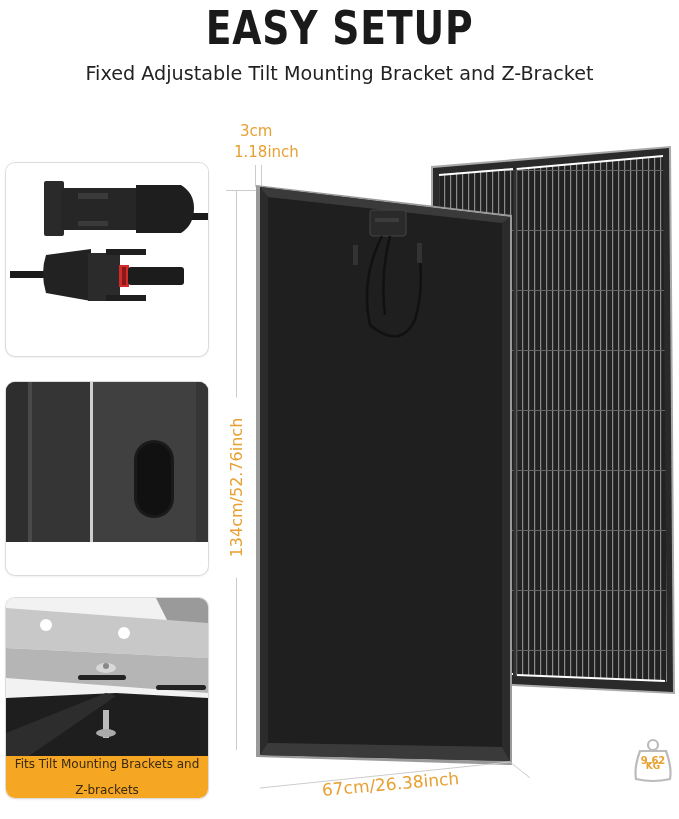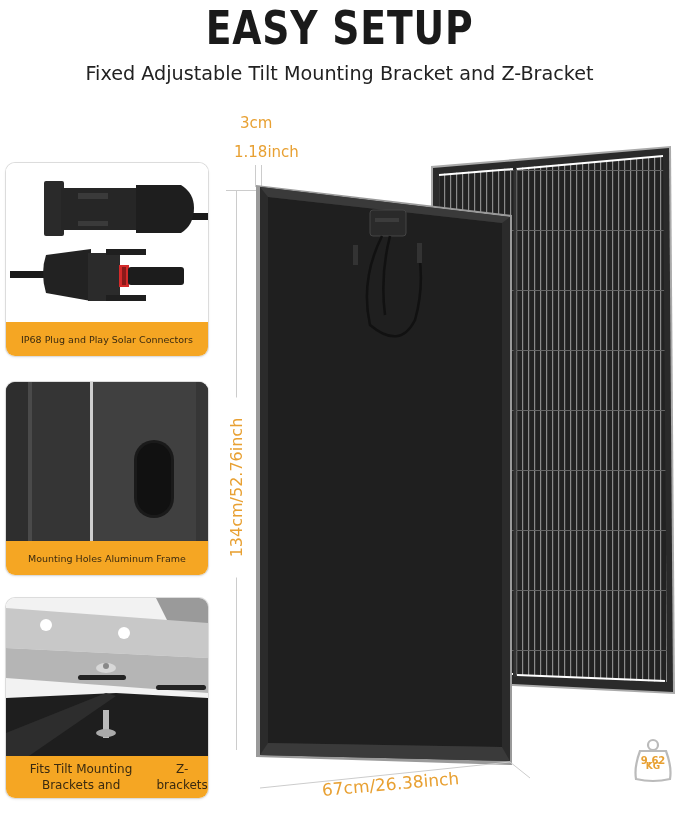--- a/index.html
+++ b/index.html
@@ -30,62 +30,60 @@
 
     <rect x="4" y="108" width="40" height="7" fill="#1a1a1a"></rect>
     <path d="M40 92 Q34 110 40 130 L85 138 L85 86 Z" fill="#222"></path>
     <rect x="82" y="90" width="32" height="48" fill="#2b2b2b"></rect>
     <rect x="113" y="102" width="10" height="22" fill="#d42a2a"></rect>
     <rect x="116" y="104" width="4" height="18" fill="#8b1a1a"></rect>
     <rect x="122" y="104" width="56" height="18" rx="3" fill="#1c1c1c"></rect>
     <rect x="100" y="86" width="40" height="6" fill="#1f1f1f"></rect>
     <rect x="100" y="132" width="40" height="6" fill="#1f1f1f"></rect>
   </svg>
-  <div class="cap" style="height:34px;">IP68 Plug and Play Solar Connectors</div>
 </div>
 
 <div class="card" style="top:382px;height:193px;">
   <svg class="img" width="202" height="160" viewBox="0 0 202 160">
     <rect width="202" height="160" fill="#3c3c3c"></rect>
     <rect x="0" y="0" width="22" height="160" fill="#2e2e2e"></rect>
     <rect x="22" y="0" width="4" height="160" fill="#4a4a4a"></rect>
     <rect x="26" y="0" width="60" height="160" fill="#353535"></rect>
     <rect x="84" y="0" width="3" height="160" fill="#cfcfcf"></rect>
     <rect x="87" y="0" width="115" height="160" fill="#404040"></rect>
     <rect x="190" y="0" width="12" height="160" fill="#363636"></rect>
     <rect x="128" y="58" width="40" height="78" rx="20" fill="#1a1a1a"></rect>
     <rect x="131" y="61" width="34" height="72" rx="17" fill="#111"></rect>
   </svg>
-  <div class="cap" style="height:34px;">Mounting Holes Aluminum Frame</div>
 </div>
 
 <div class="card" style="top:598px;height:200px;">
   <svg class="img" width="202" height="160" viewBox="0 0 202 160">
     <rect width="202" height="160" fill="#f2f2f2"></rect>
     <polygon points="0,100 110,95 202,100 202,160 0,160" fill="#1e1e1e"></polygon>
     <polygon points="0,135 100,95 110,98 20,160 0,160" fill="#2d2d2d"></polygon>
     <polygon points="150,0 202,0 202,40 165,30" fill="#9a9a9a"></polygon>
     <polygon points="0,10 202,25 202,60 0,50" fill="#c8c8c8"></polygon>
     <polygon points="0,50 202,60 202,95 0,80" fill="#b5b5b5"></polygon>
     <circle cx="40" cy="27" r="6" fill="#fff"></circle>
     <circle cx="118" cy="35" r="6" fill="#fff"></circle>
     <rect x="72" y="77" width="48" height="5" rx="2.5" fill="#222"></rect>
     <rect x="150" y="87" width="50" height="5" rx="2.5" fill="#222"></rect>
     <ellipse cx="100" cy="70" rx="10" ry="5" fill="#d8d8d8"></ellipse>
     <circle cx="100" cy="68" r="3" fill="#888"></circle>
     <rect x="97" y="112" width="6" height="28" fill="#bbb"></rect>
     <ellipse cx="100" cy="135" rx="10" ry="4" fill="#aaa"></ellipse>
   </svg>
-  <div class="cap" style="height:42px;flex-direction:row;font-size:12px;line-height:16px;justify-content:space-between;">
+  <div class="cap" style="height:42px;flex-direction:column;font-size:12px;line-height:16px;justify-content:space-between;">
     <span>Fits Tilt Mounting Brackets and</span>
     <span>Z-brackets</span>
   </div>
 </div>
 
-<div class="dim" style="left:240px;top:114px;font-size:15px;">3cm</div>
+<div class="dim" style="left:240px;top:122px;font-size:15px;">3cm</div>
 <div class="dim" style="left:234px;top:143px;font-size:15px;">1.18inch</div>
 
 <div style="position:absolute;left:255px;top:165px;width:1px;height:22px;background:#ccc;"></div>
 <div style="position:absolute;left:261px;top:165px;width:1px;height:22px;background:#ccc;"></div>
 <div style="position:absolute;left:226px;top:190px;width:30px;height:1px;background:#ccc;"></div>
 
 <div style="position:absolute;left:236px;top:190px;width:1px;height:560px;background:#ccc;"></div>
 <div class="dim" style="left:146px;top:478px;font-size:16px;transform:rotate(-90deg);width:180px;text-align:center;background:#fff;">134cm/52.76inch</div>
 
 <svg style="position:absolute;left:425px;top:142px;" width="252" height="560" viewBox="0 0 252 560">

